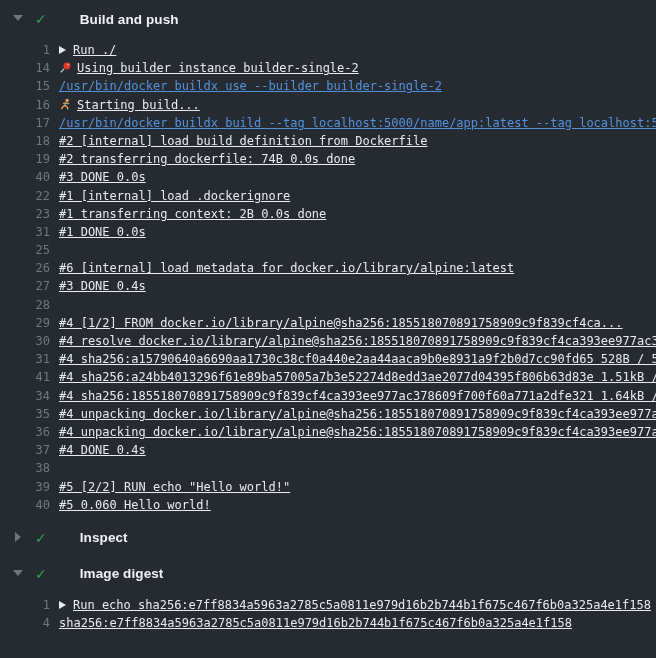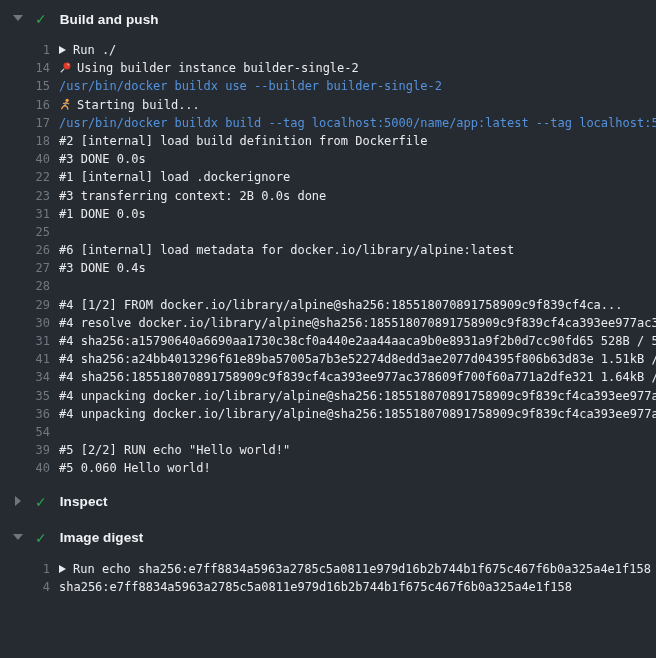--- a/index.html
+++ b/index.html
@@ -22,33 +22,33 @@
   .chev{width:11px;height:10px;margin-right:11px;position:relative;flex:none;}
   .chev i{display:block;width:0;height:0;position:absolute;top:1px;left:0;}
   .chev.down i{border-left:5px solid transparent;border-right:5px solid transparent;border-top:6px solid #70767d;}
   .chev.right i{border-top:5px solid transparent;border-bottom:5px solid transparent;border-left:6px solid #70767d;top:-1px;left:2px;}
   .check{
     color:#2da44e;font:700 14px "DejaVu Sans", sans-serif;
     margin-right:13px;flex:none;
   }
   .section-label{
     font:700 13.5px "Liberation Sans", sans-serif;
-    color:#f0f3f6;letter-spacing:.1px;
+    color:#f0f3f6;letter-spacing:.1px;margin-left:20px;
   }
 
   
   .log-block{margin-top:7px;margin-bottom:9px;}
   .log-row{
     display:flex;height:18.2px;line-height:18.2px;
     font-size:12px;white-space:pre;overflow:hidden;
   }
   .line-num{
     flex:none;width:50px;text-align:right;color:#717880;cursor:pointer;
   }
-  .line-text{flex:none;padding-left:9px;color:#e9ebee;}
+  .line-text{flex:none;padding-left:9px;color:#e9ebee;text-decoration:underline;}
   .line-text.command{color:#5492dc;}
   .play{
     display:inline-block;width:0;height:0;
     border-top:4px solid transparent;border-bottom:4px solid transparent;
     border-left:7px solid #e9ebee;
     margin-right:7px;
   }
   .inline-icon{display:inline-block;vertical-align:-2px;margin-right:5px;}
   .gap{height:6px;}
 </style>
@@ -72,36 +72,38 @@
             </svg></span><span>Using builder instance builder-single-2</span></span></div>
       <div class="log-row"><span class="line-num">15</span><span class="line-text command"><span>/usr/bin/docker buildx use --builder builder-single-2</span></span></div>
       <div class="log-row"><span class="line-num">16</span><span class="line-text"><span class="inline-icon"><svg width="13" height="13" viewBox="0 0 16 16">
               <circle cx="10" cy="2.8" r="2" fill="#f2a64a"></circle>
               <path d="M9.2 5.2 L7.2 9" stroke="#4f86c6" stroke-width="2.2" fill="none"></path>
               <path d="M9 5.8 L12.5 7.4 M9 6 L5 6.8" stroke="#f2a64a" stroke-width="1.5" fill="none"></path>
               <path d="M7.2 9 L10.2 11.2 L11 14.2 M7.2 9 L4.6 11 L3 13.6" stroke="#f2a64a" stroke-width="1.6" fill="none"></path>
             </svg></span><span>Starting build...</span></span></div>
       <div class="log-row"><span class="line-num">17</span><span class="line-text command"><span>/usr/bin/docker buildx build --tag localhost:5000/name/app:latest --tag localhost:50</span></span></div>
       <div class="log-row"><span class="line-num">18</span><span class="line-text"><span>#2 [internal] load build definition from Dockerfile</span></span></div>
+      <div class="log-row"><span class="line-num">19</span><span class="line-text"><span>#2 transferring dockerfile: 74B 0.0s done</span></span></div>
       <div class="log-row"><span class="line-num">40</span><span class="line-text"><span>#3 DONE 0.0s</span></span></div>
       <div class="log-row"><span class="line-num">22</span><span class="line-text"><span>#1 [internal] load .dockerignore</span></span></div>
-      <div class="log-row"><span class="line-num">23</span><span class="line-text"><span>#3 transferring context: 2B 0.0s done</span></span></div>
+      <div class="log-row"><span class="line-num">23</span><span class="line-text"><span>#1 transferring context: 2B 0.0s done</span></span></div>
       <div class="log-row"><span class="line-num">31</span><span class="line-text"><span>#1 DONE 0.0s</span></span></div>
       <div class="log-row"><span class="line-num">25</span><span class="line-text"><span></span></span></div>
       <div class="log-row"><span class="line-num">26</span><span class="line-text"><span>#6 [internal] load metadata for docker.io/library/alpine:latest</span></span></div>
       <div class="log-row"><span class="line-num">27</span><span class="line-text"><span>#3 DONE 0.4s</span></span></div>
       <div class="log-row"><span class="line-num">28</span><span class="line-text"><span></span></span></div>
       <div class="log-row"><span class="line-num">29</span><span class="line-text"><span>#4 [1/2] FROM docker.io/library/alpine@sha256:185518070891758909c9f839cf4ca...</span></span></div>
       <div class="log-row"><span class="line-num">30</span><span class="line-text"><span>#4 resolve docker.io/library/alpine@sha256:185518070891758909c9f839cf4ca393ee977ac3</span></span></div>
       <div class="log-row"><span class="line-num">31</span><span class="line-text"><span>#4 sha256:a15790640a6690aa1730c38cf0a440e2aa44aaca9b0e8931a9f2b0d7cc90fd65 528B / 5</span></span></div>
       <div class="log-row"><span class="line-num">41</span><span class="line-text"><span>#4 sha256:a24bb4013296f61e89ba57005a7b3e52274d8edd3ae2077d04395f806b63d83e 1.51kB /</span></span></div>
       <div class="log-row"><span class="line-num">34</span><span class="line-text"><span>#4 sha256:185518070891758909c9f839cf4ca393ee977ac378609f700f60a771a2dfe321 1.64kB /</span></span></div>
       <div class="log-row"><span class="line-num">35</span><span class="line-text"><span>#4 unpacking docker.io/library/alpine@sha256:185518070891758909c9f839cf4ca393ee977a</span></span></div>
       <div class="log-row"><span class="line-num">36</span><span class="line-text"><span>#4 unpacking docker.io/library/alpine@sha256:185518070891758909c9f839cf4ca393ee977a</span></span></div>
-      <div class="log-row"><span class="line-num">54</span><span class="line-text"><span></span></span></div>
+      <div class="log-row"><span class="line-num">37</span><span class="line-text"><span>#4 DONE 0.4s</span></span></div>
+      <div class="log-row"><span class="line-num">38</span><span class="line-text"><span></span></span></div>
       <div class="log-row"><span class="line-num">39</span><span class="line-text"><span>#5 [2/2] RUN echo "Hello world!"</span></span></div>
       <div class="log-row"><span class="line-num">40</span><span class="line-text"><span>#5 0.060 Hello world!</span></span></div>
     </div>
     <div class="section-header">
       <span class="chev right">
         <i></i>
       </span>
       <span class="check">✓</span>
       <span class="section-label">Inspect</span>
     </div>

